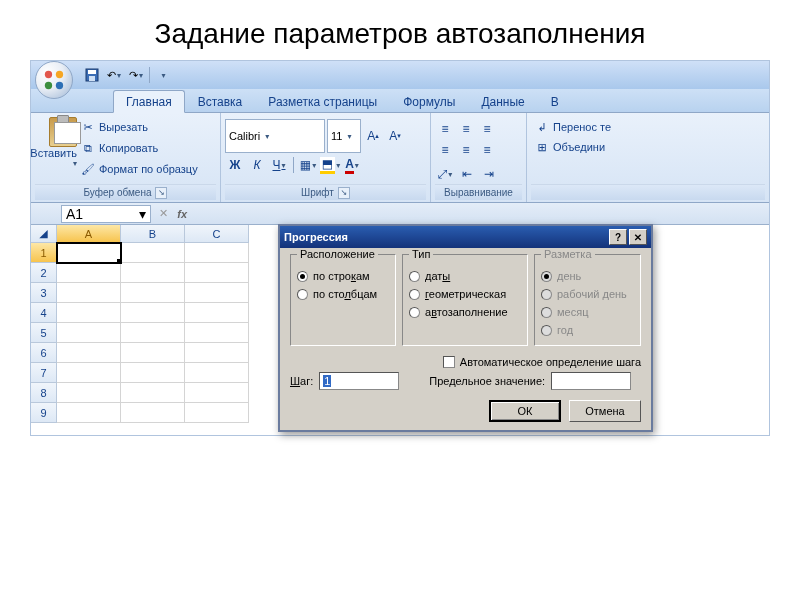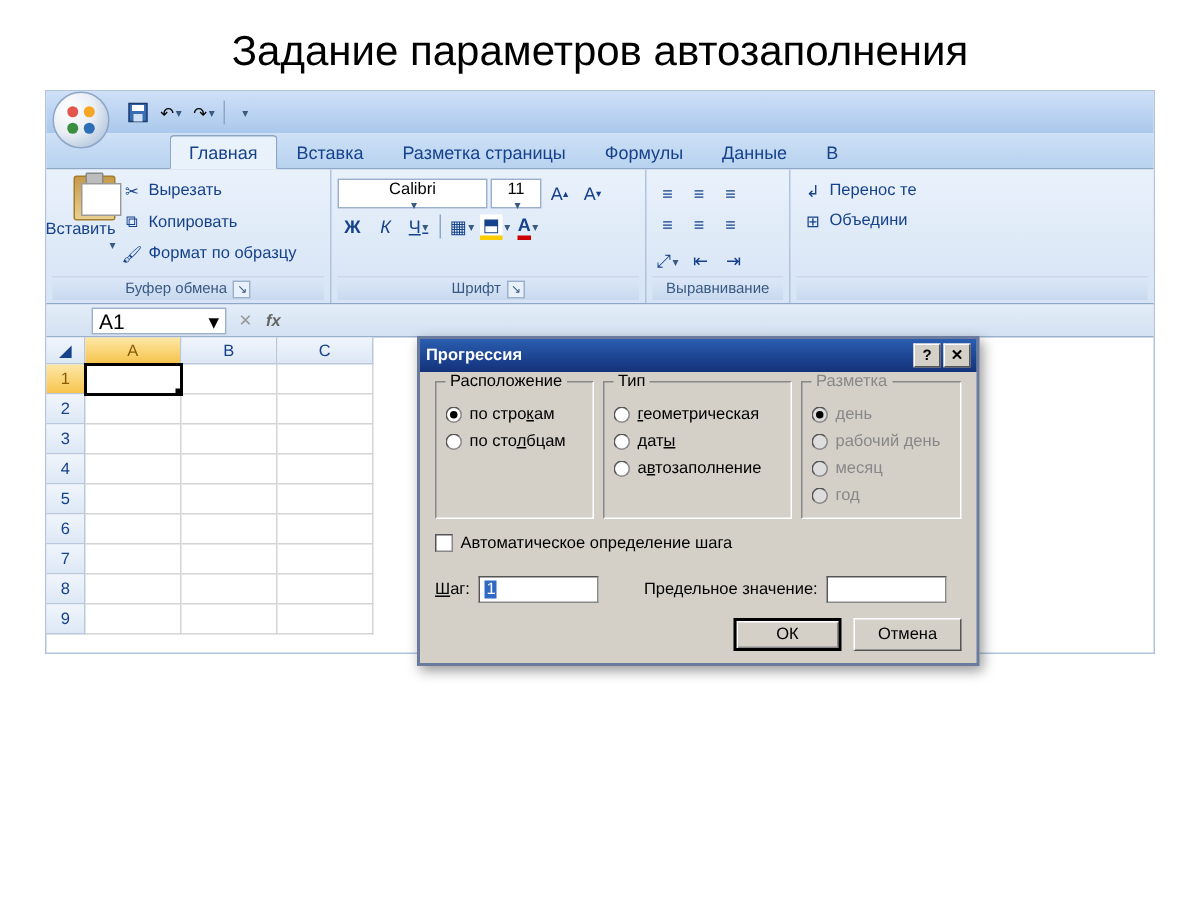--- a/index.html
+++ b/index.html
@@ -21,21 +21,21 @@
 .dlaunch { width: 12px; height: 12px; border: 1px solid #9ab0cc; background: #e8f0fa; font-size: 8px; line-height: 10px; text-align: center; color: #3b5a82; }
 .paste-btn { width: 42px; display: flex; flex-direction: column; align-items: flex-end; padding-top: 2px; color: #15428b; }
 .paste-icon { width: 28px; height: 30px; background: linear-gradient(#c79a4b,#e8cf8f); border: 1px solid #a67c2e; border-radius: 2px; position: relative; }
 .paste-icon::before { content: ""; position: absolute; top: -3px; left: 7px; right: 7px; height: 7px; background: #bcbcbc; border: 1px solid #888; border-radius: 1px; }
 .paste-icon::after { content: ""; position: absolute; top: 4px; left: 4px; right: -5px; bottom: 2px; background: #fff; border: 1px solid #999; }
 .clip-col { display: flex; flex-direction: column; gap: 1px; padding: 2px 4px; }
 .clip-row { display: flex; align-items: center; gap: 4px; color: #15428b; height: 20px; font-size: 11px; }
 .ico { width: 14px; height: 14px; display: inline-flex; align-items: center; justify-content: center; }
 .font-body { flex-direction: column; gap: 2px; padding-top: 4px;}
 .font-row { display: flex; align-items: center; gap: 2px; }
-.combo { height: 20px; background: #fff; border: 1px solid #9ab0cc; display: flex; align-items: center; padding: 0 3px; font-size: 11px; color: #000; flex-direction: column; }
+.combo { height: 34px; background: #fff; border: 1px solid #9ab0cc; display: flex; align-items: center; padding: 0 3px; font-size: 11px; color: #000; }
 .combo .dd { width: 10px; text-align: center; color: #3b5a82; margin-left: 2px; font-size:8px;}
 .sq { width: 20px; height: 20px; border: 1px solid transparent; display: flex; align-items: center; justify-content: center; color: #15428b; font-size: 12px; }
 .bold { font-weight: bold; } .italic { font-style: italic; } .under { text-decoration: underline; }
 .align-body { flex-direction: column; gap: 2px; padding-top: 4px; }
 .align-grid { display: grid; grid-template-columns: repeat(3,20px); gap: 1px; }
 .wrap-body { flex-direction: column; padding: 2px 4px; color:#15428b; }
 .wrap-row { display: flex; align-items: center; gap: 4px; height: 20px; }
 .namebox-row { height: 22px; background: linear-gradient(#e4edf8,#d3e1f2); border-bottom: 1px solid #9ab0cc; display: flex; align-items: center; }
 .namebox { width: 90px; height: 18px; background: #fff; border: 1px solid #9ab0cc; margin-left: 30px; font-size: 14px; display: flex; align-items: center; padding: 0 4px; justify-content: space-between; }
 .fx-icon { width: 16px; text-align: center; color: #666; font-style: italic; font-weight: bold; margin-left:6px;}
@@ -60,21 +60,21 @@
 .dlg-btn { width: 18px; height: 16px; background: #d4d0c8; border: 1px solid #fff; border-right-color: #555; border-bottom-color: #555; margin-left: 2px; display: flex; align-items: center; justify-content: center; color: #000; font-weight: bold; font-size: 10px; }
 .dlg-body { padding: 6px 10px 8px; }
 .groupboxes { display: flex; gap: 6px; }
 .gbox { border: 1px solid #fff; border-top-color: #888; border-left-color: #888; position: relative; padding: 12px 6px 6px; flex: 1; }
 .gbox.disabled { color: #888; }
 .gbox-title { position: absolute; top: -7px; left: 6px; background: #d4d0c8; padding: 0 3px; }
 .radio-row { display: flex; align-items: center; gap: 5px; height: 18px; cursor: default; }
 .radio { width: 11px; height: 11px; border-radius: 50%; background: #fff; border: 1px solid #888; border-top-color:#555; border-left-color:#555; display: flex; align-items: center; justify-content: center; }
 .radio.checked::after { content: ""; width: 5px; height: 5px; background: #000; border-radius: 50%; }
 .radio.dis { background:#ddd; }
-.chk-row { display: flex; align-items: center; gap: 5px; margin: 10px 0 16px; }
+.chk-row { display: flex; align-items: center; gap: 5px; margin: 10px 0 4px; justify-content: flex-end; }
 .chk { width: 12px; height: 12px; background: #fff; border: 1px solid #888; border-top-color:#555; border-left-color:#555;}
 .input-row { display: flex; align-items: center; gap: 6px; margin-bottom: 10px;}
 .txt { height: 18px; background: #fff; border: 1px solid #888; border-top-color:#555; border-left-color:#555; padding: 0 3px; display:flex;align-items:center;}
 .dlg-foot { display: flex; justify-content: flex-end; gap: 8px; }
 .btn { min-width: 72px; height: 22px; background: #d4d0c8; border: 1px solid #fff; border-right-color: #555; border-bottom-color: #555; display: flex; align-items: center; justify-content: center; cursor: default; }
 .btn.default { border: 2px solid #000; padding:0; box-shadow: inset 1px 1px 0 #fff, inset -1px -1px 0 #888;}
 .u { text-decoration: underline; }
 .mn { font-size:8px; color:#3b5a82; margin-left:1px;}
 </style>
 </head>
@@ -313,25 +313,25 @@
           </div>
         <div class="radio-row">
             <span class="radio"></span>
             <span>по сто<span class="u">л</span>бцам</span>
           </div>
       </div>
       <div class="gbox" style="flex:0 0 126px">
         <div class="gbox-title">Тип</div>
         <div class="radio-row">
             <span class="radio"></span>
+            <span>дат<span class="u">ы</span></span>
+          </div>
+        <div class="radio-row">
+            <span class="radio"></span>
             <span><span class="u">г</span>еометрическая</span>
-          </div>
-        <div class="radio-row">
-            <span class="radio"></span>
-            <span>дат<span class="u">ы</span></span>
           </div>
         <div class="radio-row">
             <span class="radio"></span>
             <span>а<span class="u">в</span>тозаполнение</span>
           </div>
       </div>
       <div class="gbox disabled">
         <div class="gbox-title">Разметка</div>
         <div class="radio-row">
             <span class="radio dis checked"></span>

